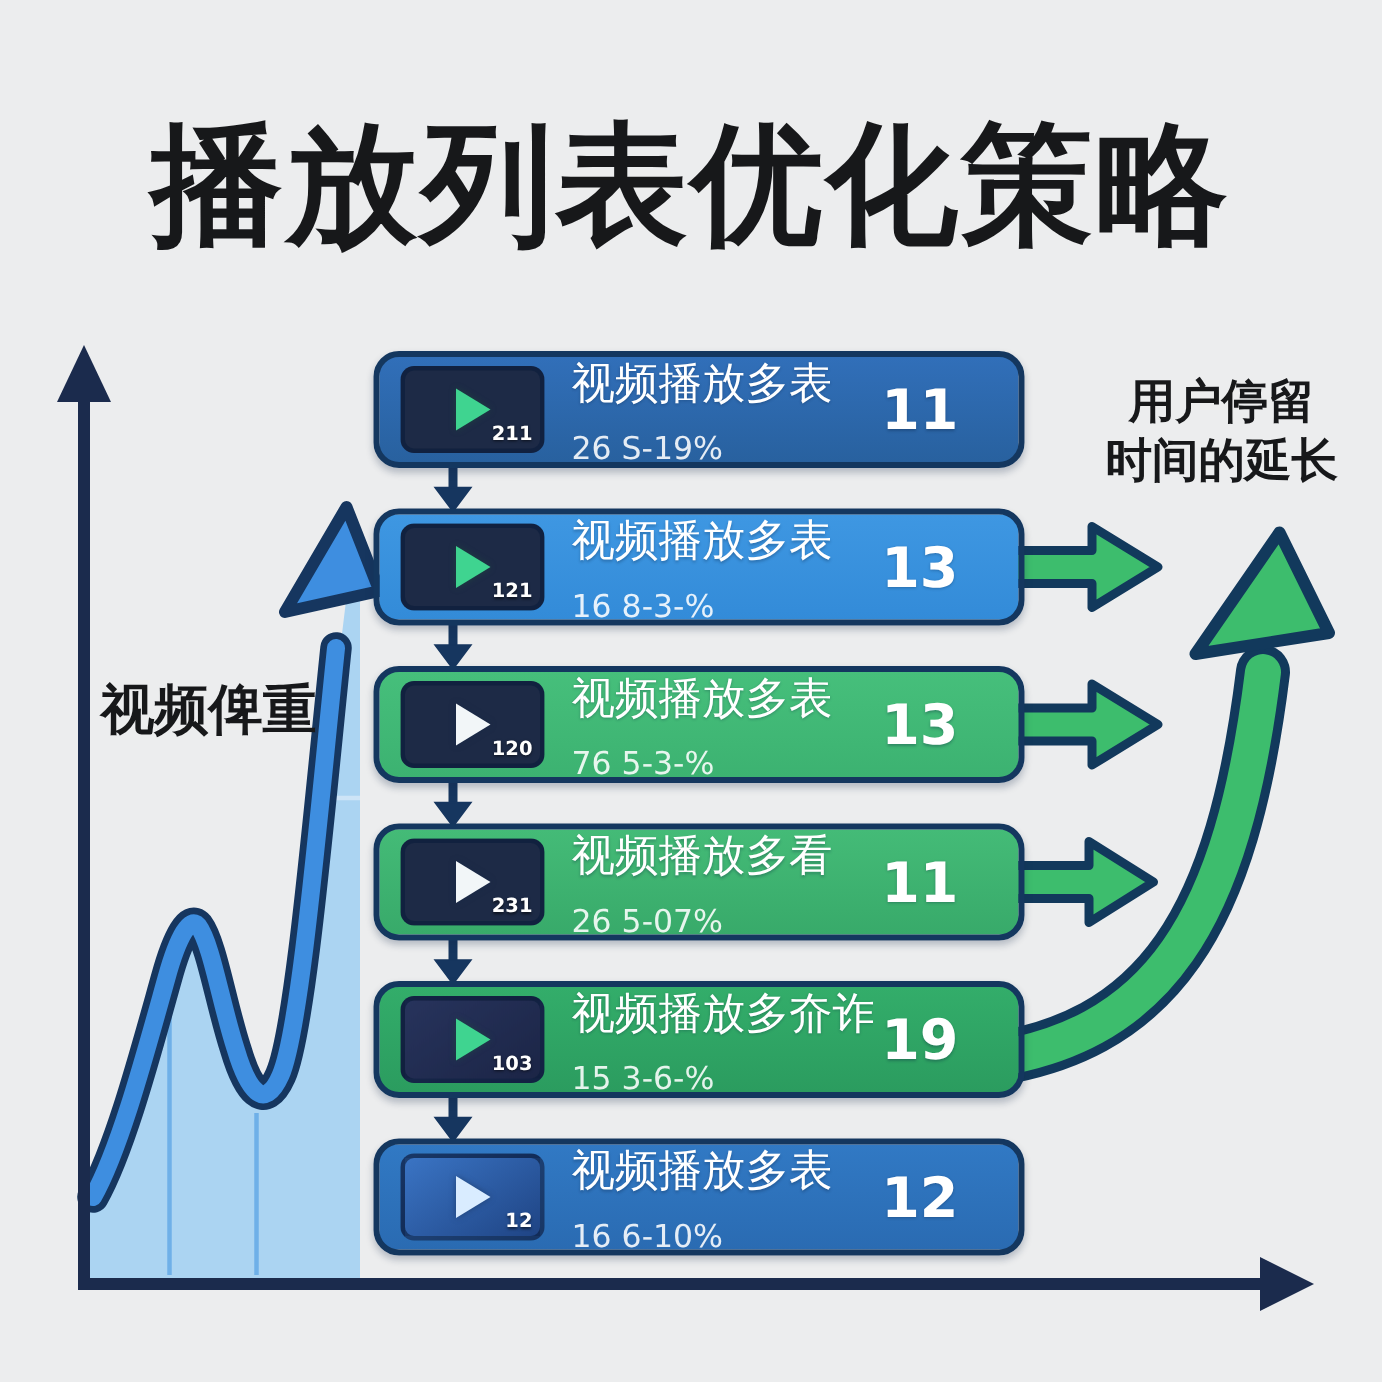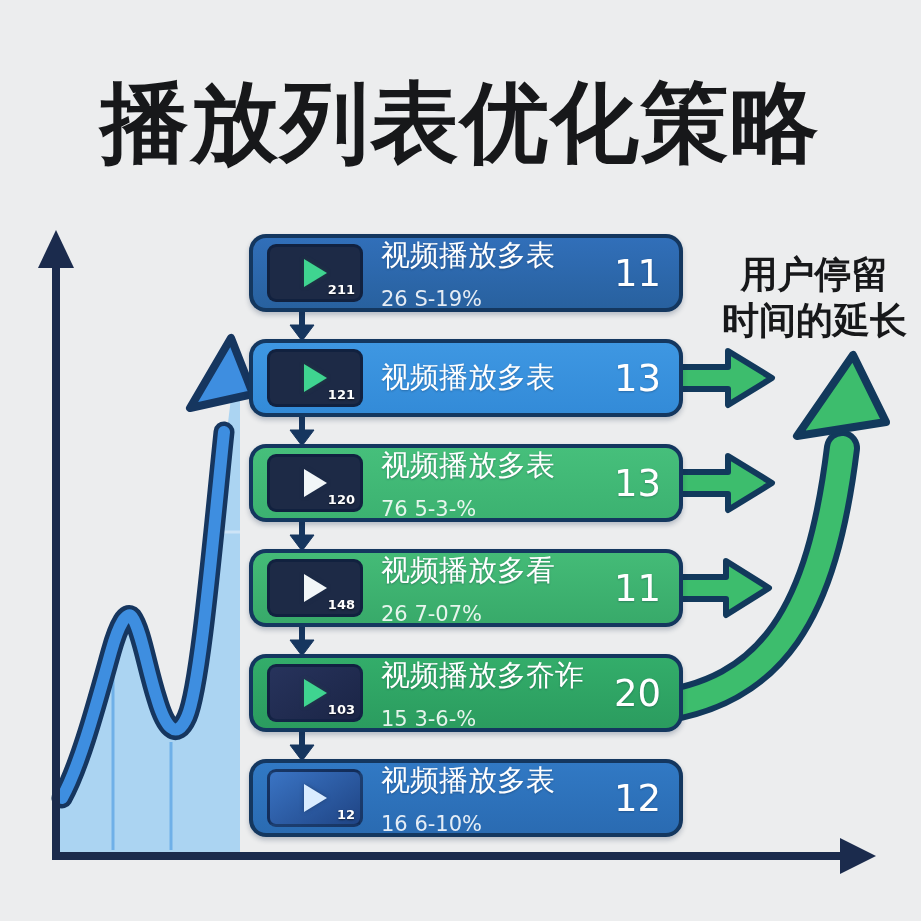--- a/index.html
+++ b/index.html
@@ -16,21 +16,21 @@
     position:absolute;top:64px;left:0;width:921px;
     text-align:center;font-size:88px;font-weight:900;color:#17181a;
     letter-spacing:2px;z-index:2;
   }
   .left-label{
     position:absolute;left:44px;top:452px;width:190px;z-index:2;
     text-align:center;font-size:36px;font-weight:900;color:#17181a;line-height:1.22;
   }
   .right-label{
     position:absolute;left:712px;top:252px;width:205px;z-index:2;
-    text-align:center;font-size:37px;font-weight:900;color:#17181a;line-height:1.25;
+    text-align:center;font-size:31px;font-weight:900;color:#17181a;line-height:1.25;font-family:Liberation Mono, monospace;
   }
 
   .card{
     position:absolute;left:249px;width:398px;height:70px;z-index:3;
     border:4px solid #14375f;border-radius:17px;
     display:flex;align-items:center;padding:0 14px;box-sizing:content-box;
     box-shadow:0 3px 5px rgba(20,40,70,.25);
   }
   .c1{top:234px;background:linear-gradient(180deg,#316fb9,#28619f);}
   .c2{top:339px;background:linear-gradient(180deg,#3e97e2,#338bd8);}
@@ -52,21 +52,21 @@
   .play-white{border-left-color:#f2f6f8;filter:drop-shadow(0 0 2px rgba(20,40,70,.5));}
   .play-blue{border-left-color:#d9ecff;filter:drop-shadow(0 0 2px rgba(20,40,70,.5));}
   .badge{
     position:absolute;right:5px;bottom:2px;font-size:13px;font-weight:700;color:#fff;
     text-shadow:0 1px 2px rgba(0,0,0,.6);
   }
   .meta{flex:1;margin-left:18px;overflow:hidden;}
   .card-title{font-size:29px;font-weight:400;color:#ffffff;white-space:nowrap;
               text-shadow:0 1px 2px rgba(10,30,60,.3);}
   .card-sub{font-size:21px;font-weight:500;color:rgba(255,255,255,.88);margin-top:11px;}
-  .card-value{font-size:37px;font-weight:400;color:#ffffff;margin:0 4px 0 6px;
+  .card-value{font-size:37px;font-weight:700;color:#ffffff;margin:0 26px 0 6px;
               text-shadow:0 1px 2px rgba(10,30,60,.3);}
 </style>
 </head>
 <body>
 
 <div id="stage">
 
   <svg id="bg-svg" width="921" height="921" viewBox="0 0 921 921">
 
     <path d="M60,852 L60,796 C78,766 96,702 110,652 C118,622 126,609 131,616 C140,628 147,668 156,700 C164,727 175,744 186,719 C199,689 213,545 231,398 L240,398 L240,852 Z" fill="#abd4f2"></path>
@@ -101,20 +101,21 @@
     <polygon points="650,577 726,577 726,561 769,588 726,615 726,599 650,599" fill="#3dbd6d" stroke="#12395c" stroke-width="6" stroke-linejoin="round"></polygon>
 
     <path d="M648,708 C775,695 822,610 842,448" fill="none" stroke="#12395c" stroke-width="36" stroke-linecap="round"></path>
     <path d="M648,708 C775,695 822,610 842,448" fill="none" stroke="#3dbd6d" stroke-width="24" stroke-linecap="round"></path>
     <polygon points="853,355 797,436 886,422" fill="#3dbd6d" stroke="#12395c" stroke-width="8" stroke-linejoin="round"></polygon>
   </svg>
 
   <div class="page-title">播放列表优化策略</div>
 
   <div class="left-label">
+    <div>视频俾重</div>
   </div>
 
   <div class="right-label">
     <div>用户停留</div>
     <div>时间的延长</div>
   </div>
 
   <div class="card c1">
     <div class="thumb">
       <span class="play play-green"></span>
@@ -127,58 +128,59 @@
     <div class="card-value">11</div>
   </div>
 
   <div class="card c2">
     <div class="thumb">
       <span class="play play-green"></span>
       <span class="badge">121</span>
     </div>
     <div class="meta">
       <div class="card-title">视频播放多表</div>
+      <div class="card-sub">16 8-3-%</div>
     </div>
     <div class="card-value">13</div>
   </div>
 
   <div class="card c3">
     <div class="thumb">
       <span class="play play-white"></span>
       <span class="badge">120</span>
     </div>
     <div class="meta">
       <div class="card-title">视频播放多表</div>
       <div class="card-sub">76 5-3-%</div>
     </div>
     <div class="card-value">13</div>
   </div>
 
   <div class="card c4">
     <div class="thumb">
       <span class="play play-white"></span>
-      <span class="badge">148</span>
+      <span class="badge">231</span>
     </div>
     <div class="meta">
       <div class="card-title">视频播放多看</div>
-      <div class="card-sub">26 7-07%</div>
+      <div class="card-sub">26 5-07%</div>
     </div>
     <div class="card-value">11</div>
   </div>
 
   <div class="card c5">
     <div class="thumb">
       <span class="play play-green"></span>
       <span class="badge">103</span>
     </div>
     <div class="meta">
       <div class="card-title">视频播放多夼诈</div>
       <div class="card-sub">15 3-6-%</div>
     </div>
-    <div class="card-value">20</div>
+    <div class="card-value">19</div>
   </div>
 
   <div class="card c6">
     <div class="thumb">
       <span class="play play-blue"></span>
       <span class="badge">12</span>
     </div>
     <div class="meta">
       <div class="card-title">视频播放多表</div>
       <div class="card-sub">16 6-10%</div>

